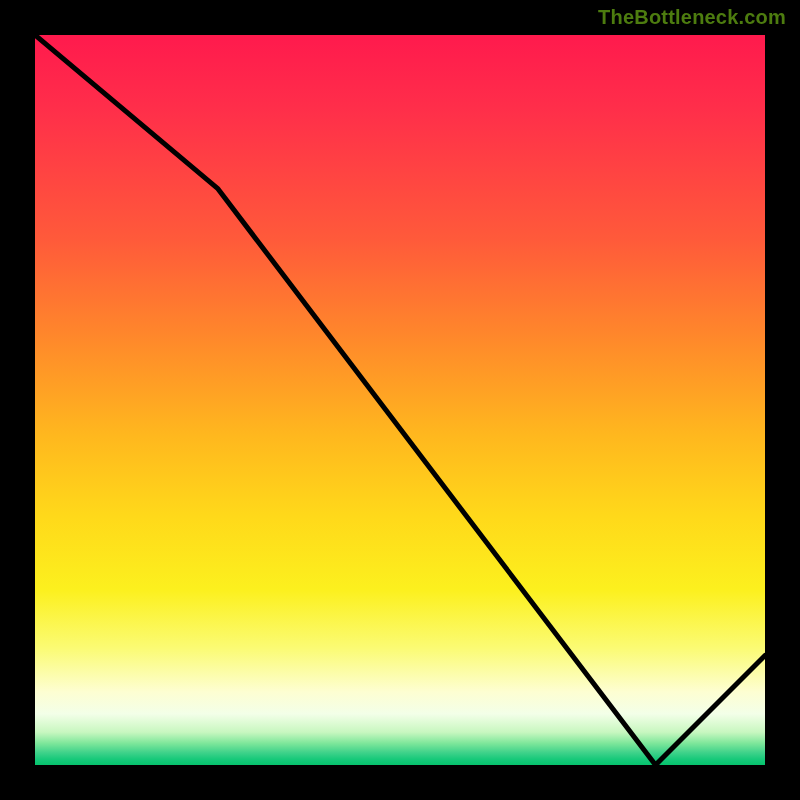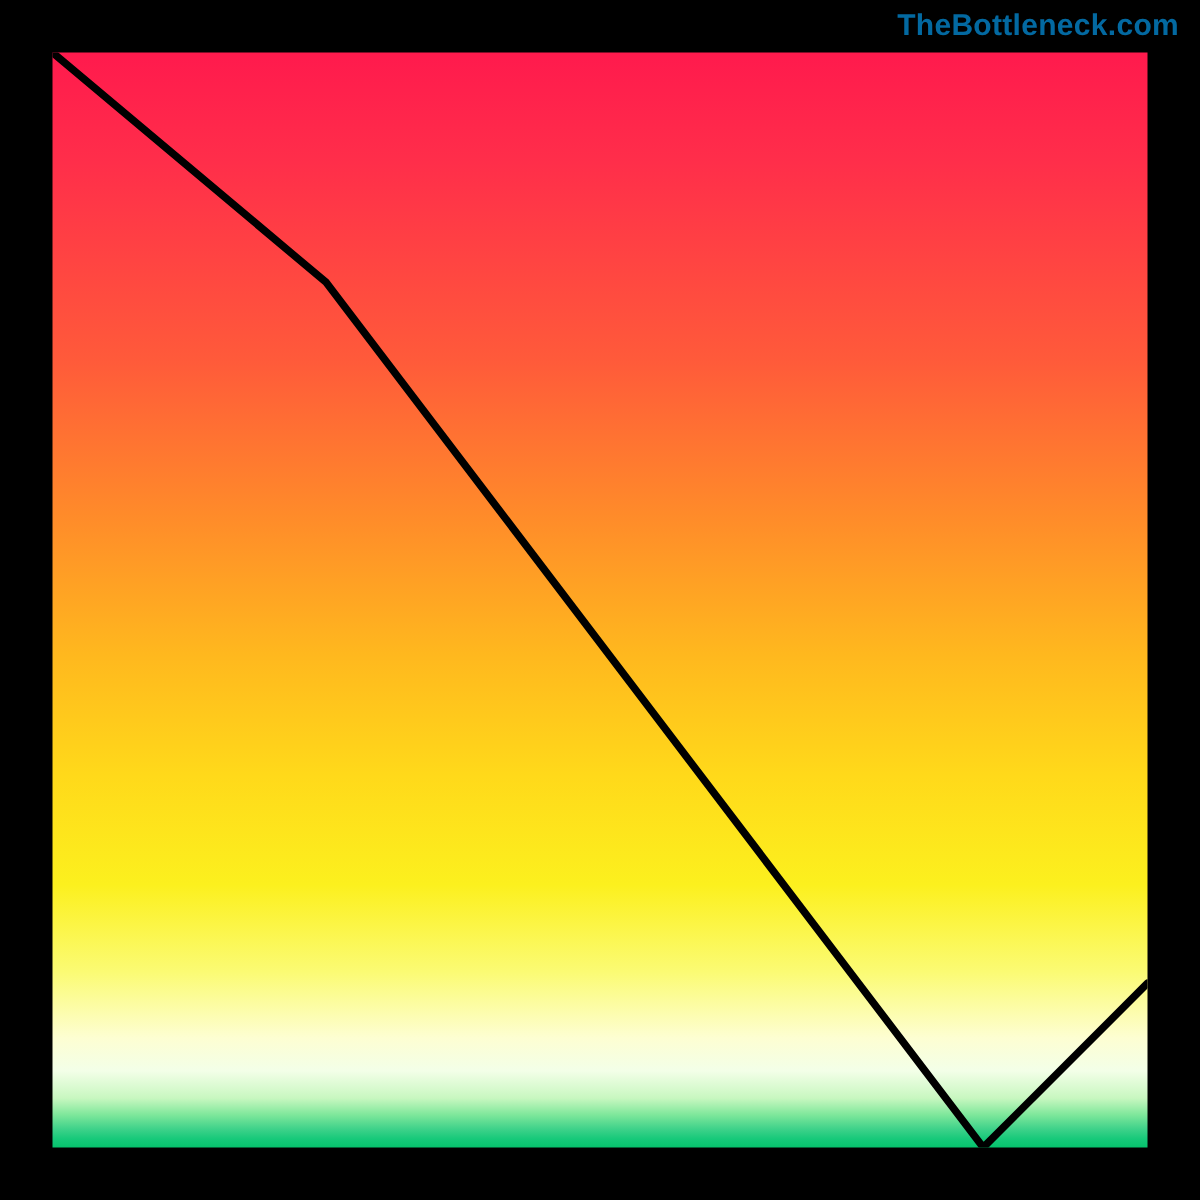--- a/index.html
+++ b/index.html
@@ -14,21 +14,21 @@
   .frame {
     position: relative;
     width: 800px;
     height: 800px;
     background: #000;
   }
   .watermark {
     position: absolute;
     top: 6px;
     right: 14px;
-    color: #0369a1;
+    color: #4d7c0f;
     font-size: 20px;
     font-weight: 600;
     letter-spacing: 0.2px;
     user-select: none;
   }
   .plot-area {
     position: absolute;
     left: 35px;
     top: 35px;
     width: 730px;

